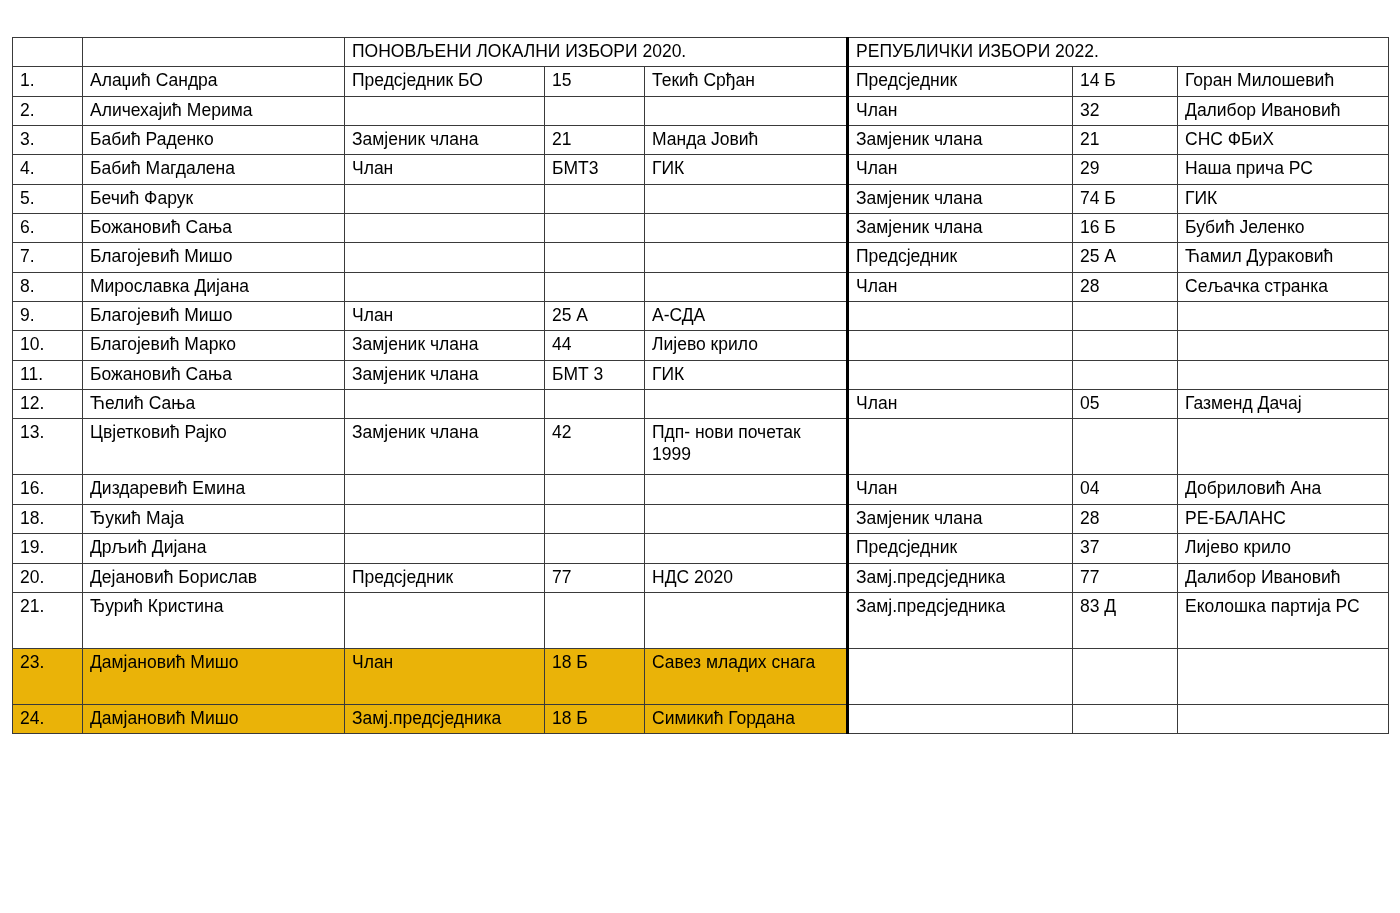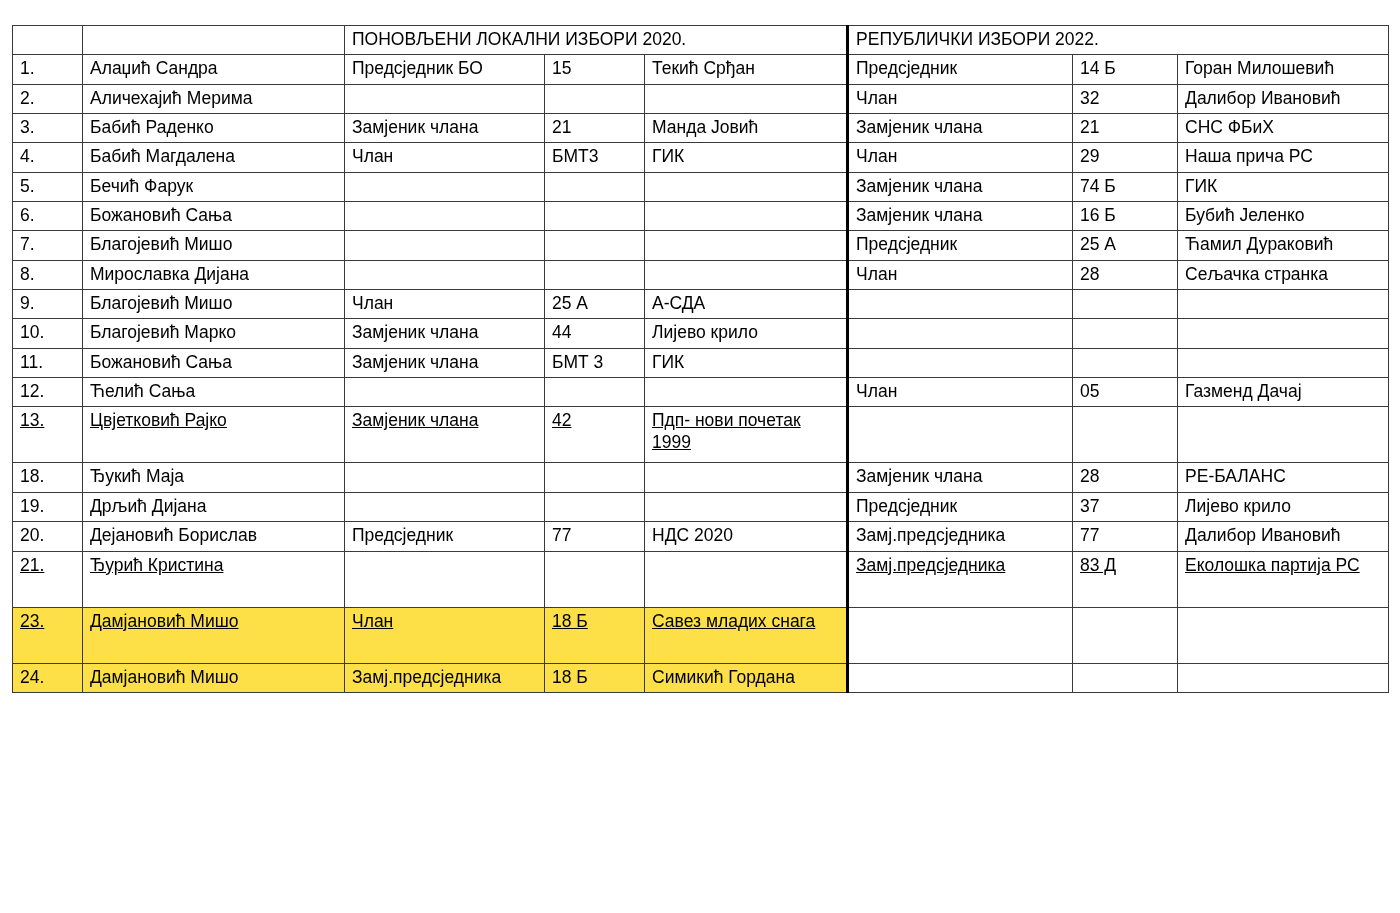--- a/index.html
+++ b/index.html
@@ -18,20 +18,21 @@
     background: #ffffff;
     box-sizing: border-box;
     padding: 25px 12px 0 12px;
   }
   table.reg {
     border-collapse: collapse;
     table-layout: fixed;
     width: 1376px;
     font-size: 17.5px;
     line-height: 1.22;
+    margin-top: 12px;
   }
   table.reg td, table.reg th {
     border: 1px solid #3a3a3a;
     padding: 3px 7px 4px 7px;
     vertical-align: top;
     font-weight: normal;
     text-align: left;
     overflow: hidden;
     background-clip: padding-box;
   }
@@ -40,22 +41,22 @@
 
   .blank-corner { border-top: none; border-left: none; }
   .grp-title {
     text-align: center;
     padding-top: 5px;
     padding-bottom: 6px;
   }
   .colhead { text-align: center; }
   .num { text-align: center; }
   .rb { text-align: center; }
-  .shaded { background: #fde047; }
-  .r-tall { height: 56px; text-decoration: underline; }
+  .shaded { background: #eab308; }
+  .r-tall { height: 56px; }
   .r-norm { height: 28px; }
 </style>
 </head>
 <body>
 
 <div id="page">
   <table class="reg">
     <colgroup>
       <col style="width:70px">
       <col style="width:262px">
@@ -199,20 +200,30 @@
           <td class="rb">13.</td>
           <td class="">Цвјетковић Рајко</td>
           <td class="">Замјеник члана</td>
           <td class="num">42</td>
           <td class="div-right">Пдп- нови почетак 1999</td>
           <td class=""></td>
           <td class="num"></td>
           <td class=""></td>
         </tr>
         <tr class="r-norm">
+          <td class="rb">16.</td>
+          <td class="">Диздаревић Емина</td>
+          <td class=""></td>
+          <td class="num"></td>
+          <td class="div-right"></td>
+          <td class="">Члан</td>
+          <td class="num">04</td>
+          <td class="">Добриловић Ана</td>
+        </tr>
+        <tr class="r-norm">
           <td class="rb">18.</td>
           <td class="">Ђукић Маја</td>
           <td class=""></td>
           <td class="num"></td>
           <td class="div-right"></td>
           <td class="">Замјеник члана</td>
           <td class="num">28</td>
           <td class="">РЕ-БАЛАНС</td>
         </tr>
         <tr class="r-norm">

